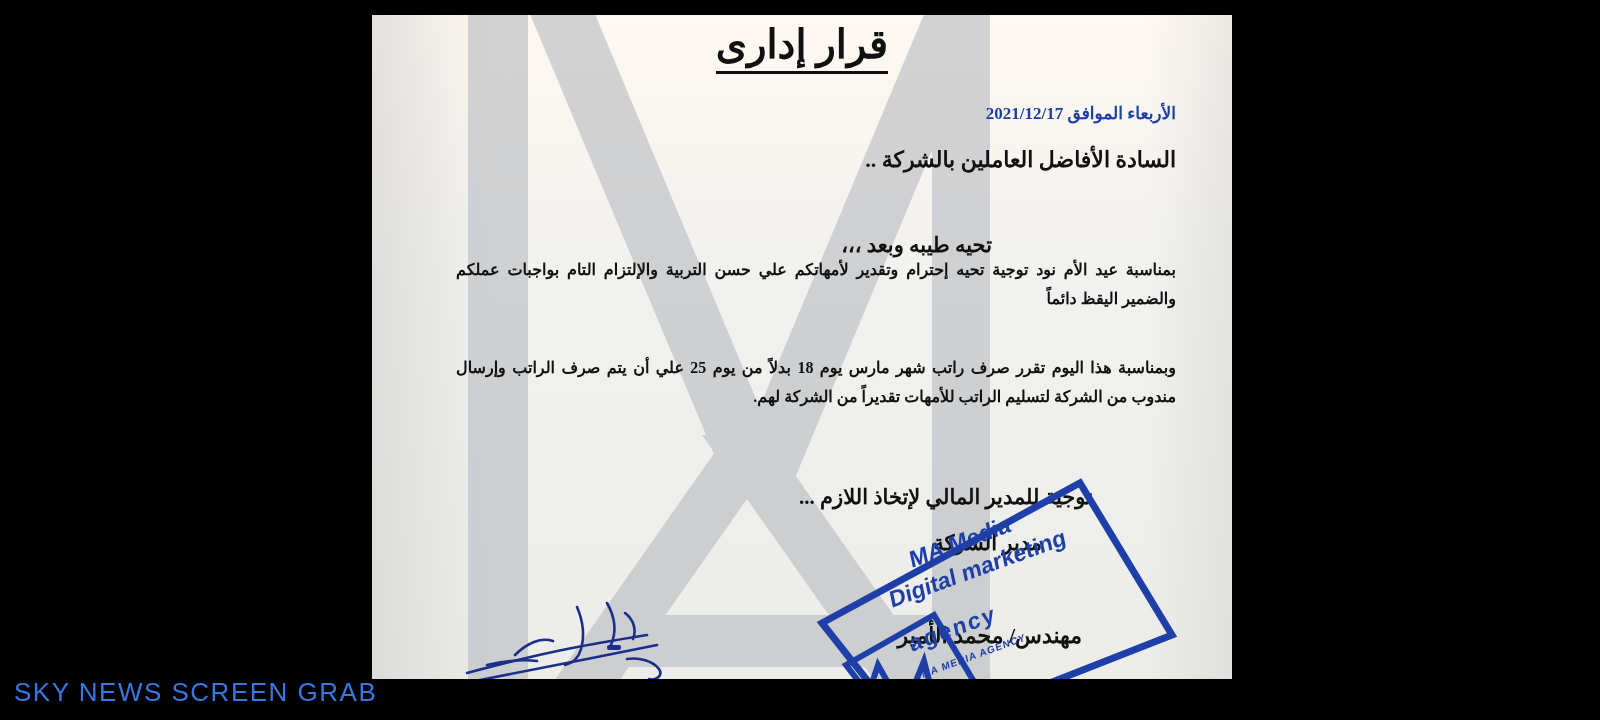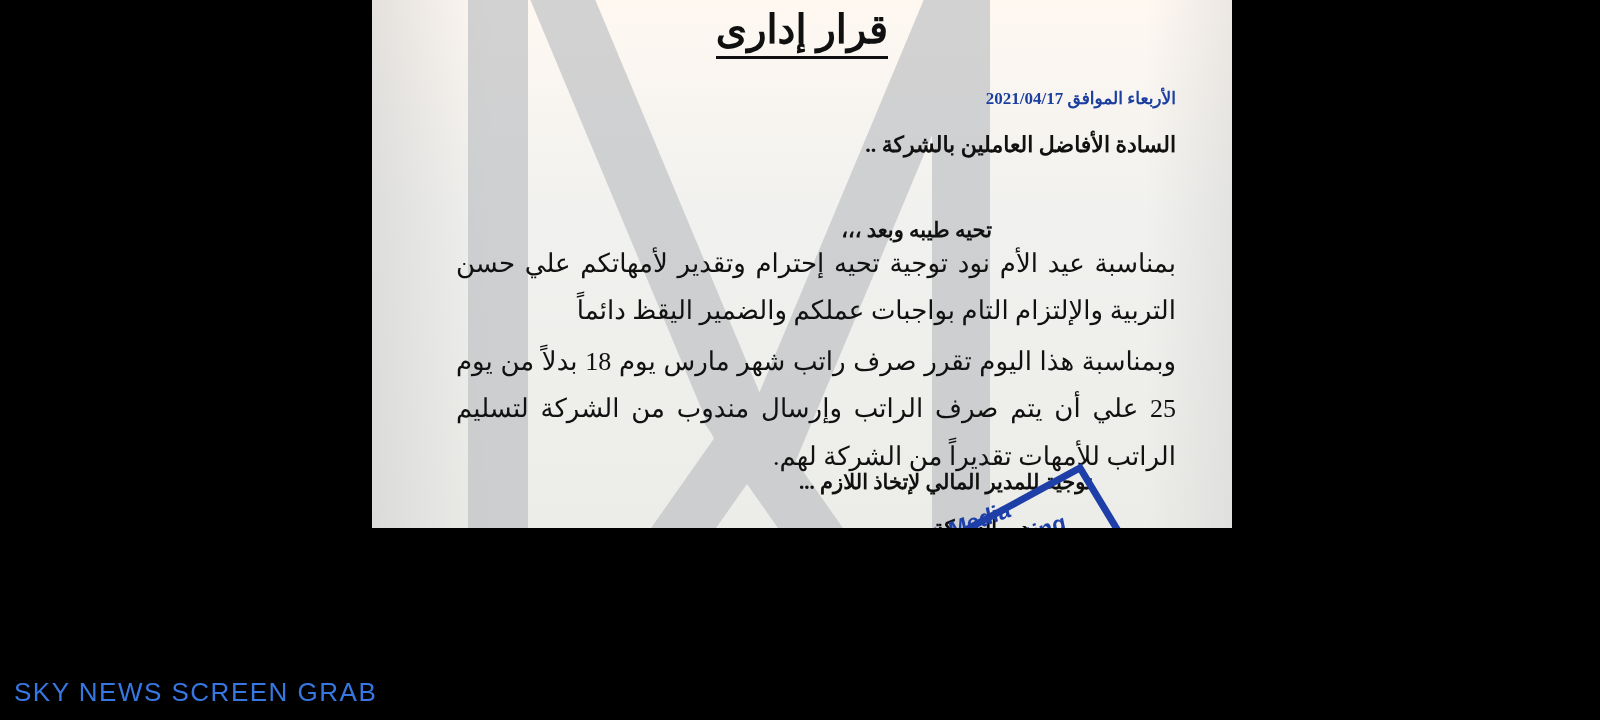--- a/index.html
+++ b/index.html
@@ -17,23 +17,23 @@
     width: 1600px;
     height: 720px;
     background: #000000;
     overflow: hidden;
   }
 
   
   .doc-sheet {
     position: absolute;
     left: 372px;
-    top: 0;
+    top: 15px;
     width: 860px;
-    height: 528px;
+    height: 664px;
     background: #fdba74;
     overflow: hidden;
     direction: rtl;
   }
 
   
   .paper-shade {
     position: absolute;
     inset: 0;
     background:
@@ -108,22 +108,22 @@
     font-weight: bold;
     color: #111;
     margin-top: 32px;
   }
 
   .doc-para {
     position: absolute;
     right: 56px;
     width: 720px;
     font-family: "Liberation Serif", serif;
-    font-size: 26px;
-    font-weight: normal;
+    font-size: 16px;
+    font-weight: bold;
     line-height: 1.82;
     color: #111;
     text-align: justify;
     text-align-last: right;
     margin-left: 7px;
   }
   .para-1 { top: 240px; }
   .para-2 { top: 338px; }
 
   .doc-directive {
@@ -254,21 +254,21 @@
         <rect x="250" y="600" width="360" height="52"></rect>
       </g>
     </svg>
 
     <div class="doc-content">
 
       <div class="doc-title">
         <span>قرار إدارى</span>
       </div>
 
-      <div class="doc-date">الأربعاء الموافق 2021/04/17</div>
+      <div class="doc-date">الأربعاء الموافق 2021/12/17</div>
 
       <div class="doc-salutation">السادة الأفاضل العاملين بالشركة ..</div>
 
       <div class="doc-greeting">تحيه طيبه وبعد ،،،</div>
 
       <div class="doc-para para-1">بمناسبة عيد الأم نود توجية تحيه إحترام وتقدير لأمهاتكم علي حسن التربية والإلتزام التام بواجبات عملكم والضمير اليقظ دائماً</div>
 
       <div class="doc-para para-2">وبمناسبة هذا اليوم تقرر صرف راتب شهر مارس يوم 18 بدلاً من يوم 25 علي أن يتم صرف الراتب وإرسال مندوب من الشركة لتسليم الراتب للأمهات تقديراً من الشركة لهم.</div>
 
       <div class="doc-directive">توجية للمدير المالي لإتخاذ اللازم ...</div>

